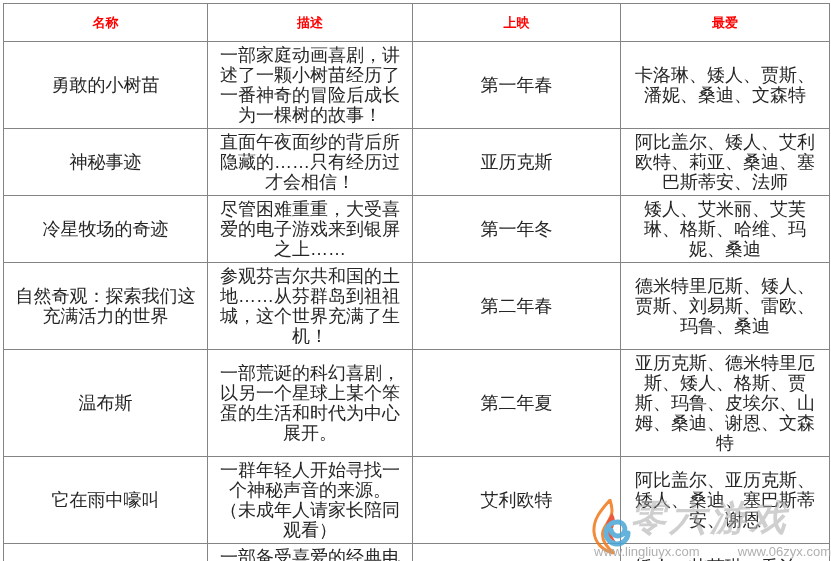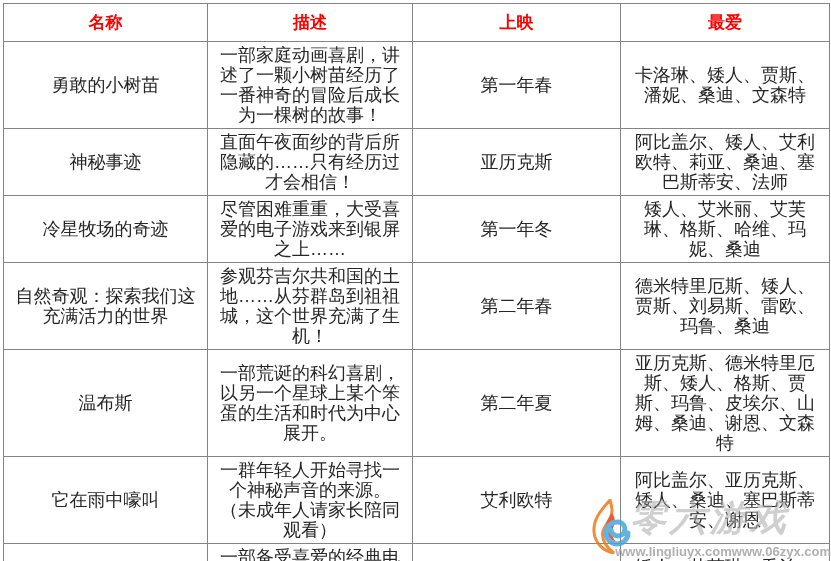--- a/index.html
+++ b/index.html
@@ -34,21 +34,21 @@
     vertical-align:middle;
     color:var(--body-text);
     font-size:18px;
     line-height:20px;
     padding:3px 4px;
     word-break:break-all;
   }
   th{
     color:var(--header-red);
     font-weight:bold;
-    font-size:17px;
+    font-size:13px;
     height:33px;
     padding:2px;
   }
   td.cell-desc{padding:3px 6px;}
   td.cell-fav{padding:3px 12px;}
   .watermark{
     position:absolute;
     right:0;
     bottom:0;
     width:245px;
@@ -75,23 +75,23 @@
     opacity:.55;
     white-space:nowrap;
     font-style:italic;
   }
   .wm-urls{
     position:absolute;
     left:8px;
     bottom:2px;
     width:237px;
     display:flex;
-    justify-content:flex-end;
+    justify-content:space-between;
     font-size:13px;
-    font-weight:bold;
+    font-weight:normal;
     color:var(--wm);
     opacity:.9;
     white-space:nowrap;
     margin-top:12px;
   }
 </style>
 </head>
 <body>
 
 <table>

